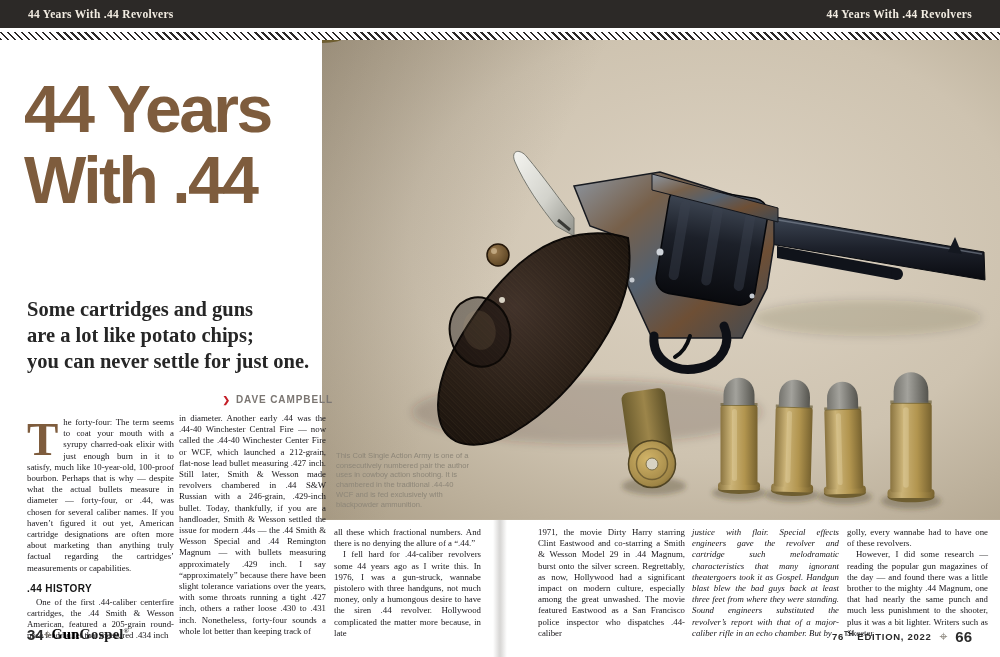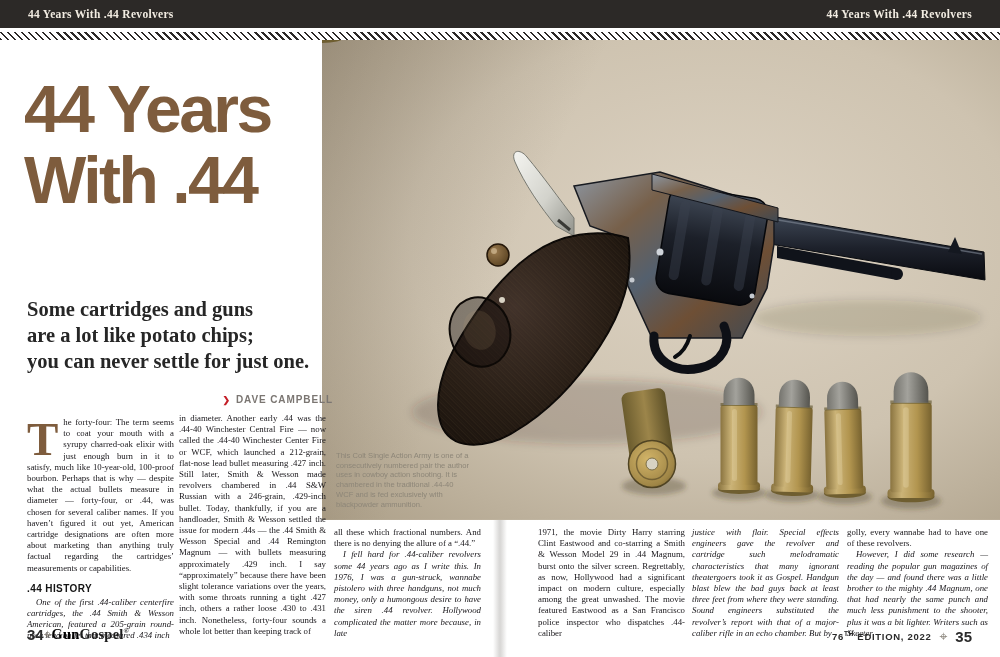--- a/index.html
+++ b/index.html
@@ -41,21 +41,21 @@
   
   .col{position:absolute;width:147px;font:400 8.8px/11.2px "Liberation Serif",serif;
        color:#18161a;text-align:justify;}
   #col1{left:27px;top:417px;}
   #col2{left:179px;top:413px;}
   #col3{left:334px;top:527px;}
   #col4{left:538px;top:527px;}
   #col5{left:692px;top:527px;font-style:italic;}
   #col6{left:847px;top:527px;width:141px;}
   .col p{margin:0;}
-  .col p.indent{text-indent:9px;font-style:italic;}
+  .col p.indent{text-indent:9px;}
   .dropcap{float:left;font:700 47px/40px "Liberation Serif",serif;color:#7e5c3d;
            padding:2px 5px 0 0;}
   .history-head{font:700 10px "Liberation Sans",sans-serif;letter-spacing:.4px;
                 color:#141414;margin:9px 0 3px;}
 
   
   .footer-left{position:absolute;left:27px;top:626px;display:flex;align-items:center;}
   .footer-right{position:absolute;right:28px;top:628px;display:flex;align-items:center;gap:8px;}
   .pagenum{font:700 15px "Liberation Sans",sans-serif;color:#2a2a2a;}
   .compass{font-size:14px;color:#8b857c;line-height:1;}
@@ -273,17 +273,17 @@
 
   <div class="footer-left">
     <span class="pagenum">34</span>
     <span class="compass">⌖</span>
     <span class="logo"><span class="logo-gun">Gun</span><span class="logo-digest">Gospel</span><span class="logo-mark">®</span></span>
   </div>
 
   <div class="footer-right">
     <span class="edition"><span>76</span><sup>TH</sup><span> EDITION, 2022</span></span>
     <span class="compass">⌖</span>
-    <span class="pagenum">35</span>
+    <span class="pagenum">66</span>
   </div>
 
   <div class="gutter"></div>
 </div>
 
 </body></html>

